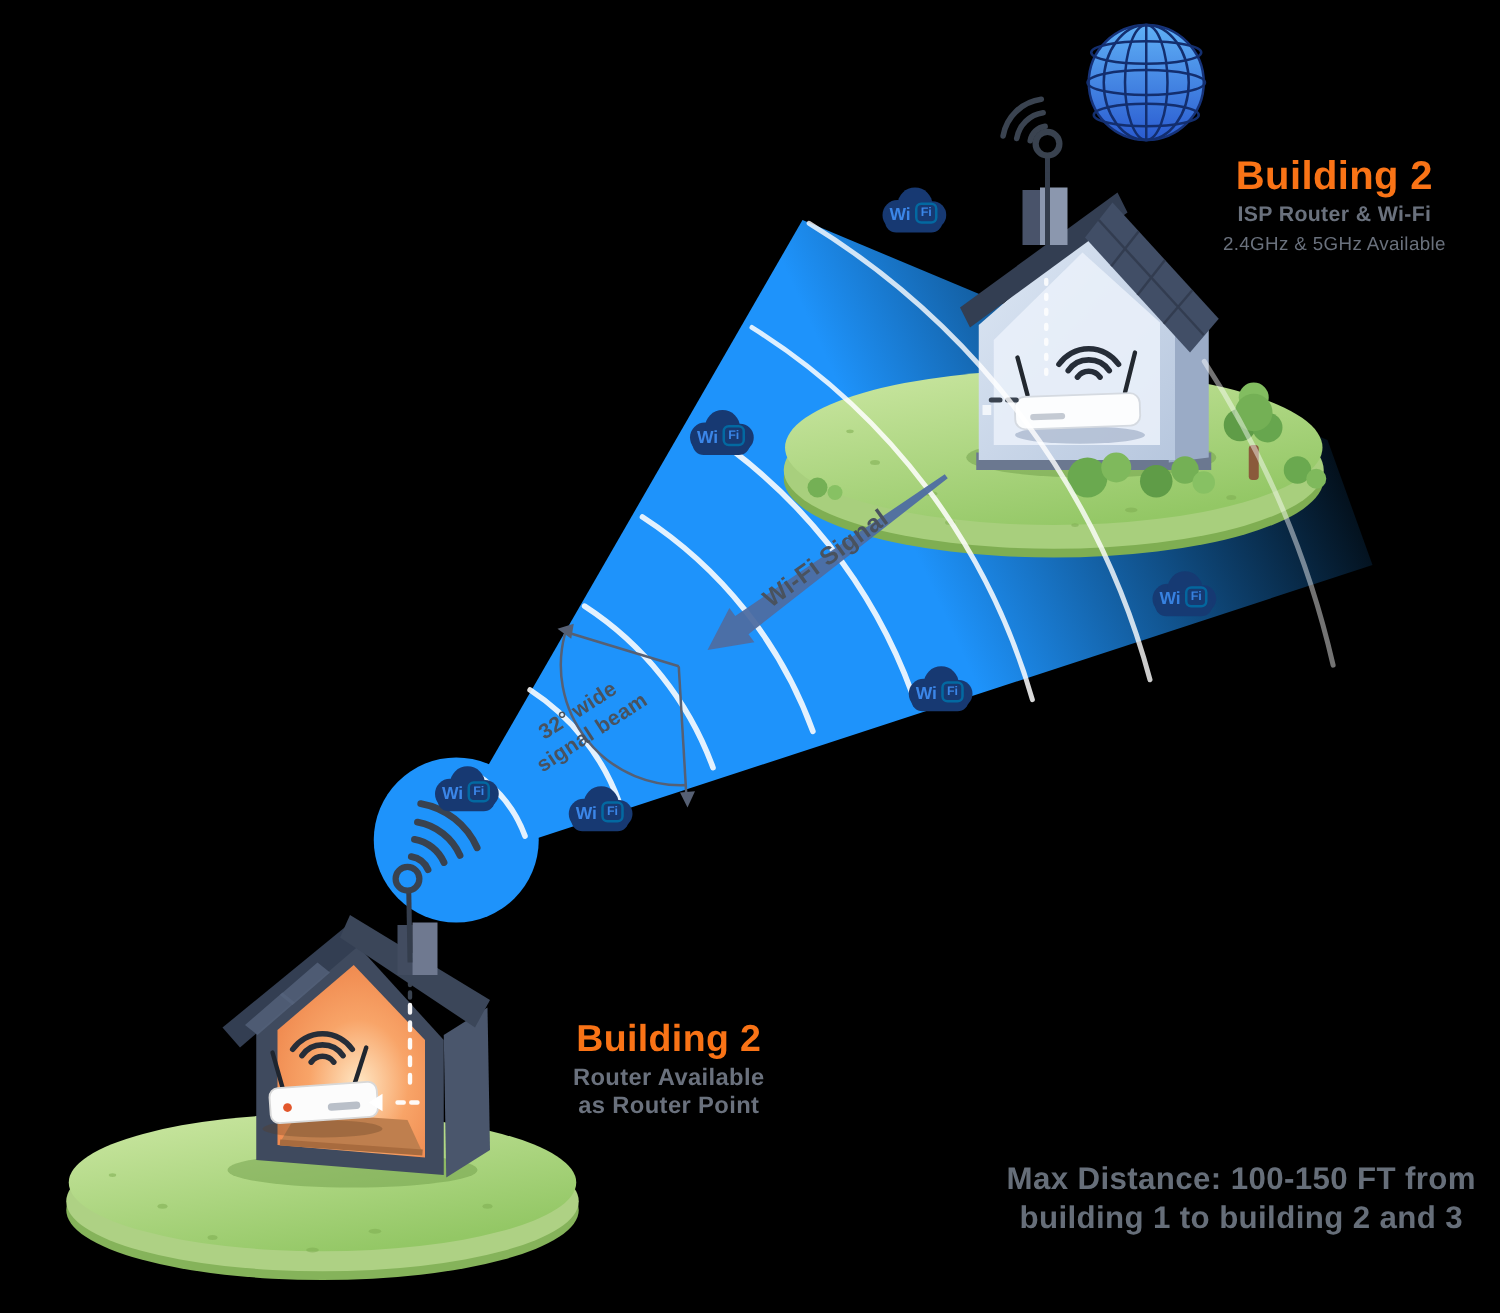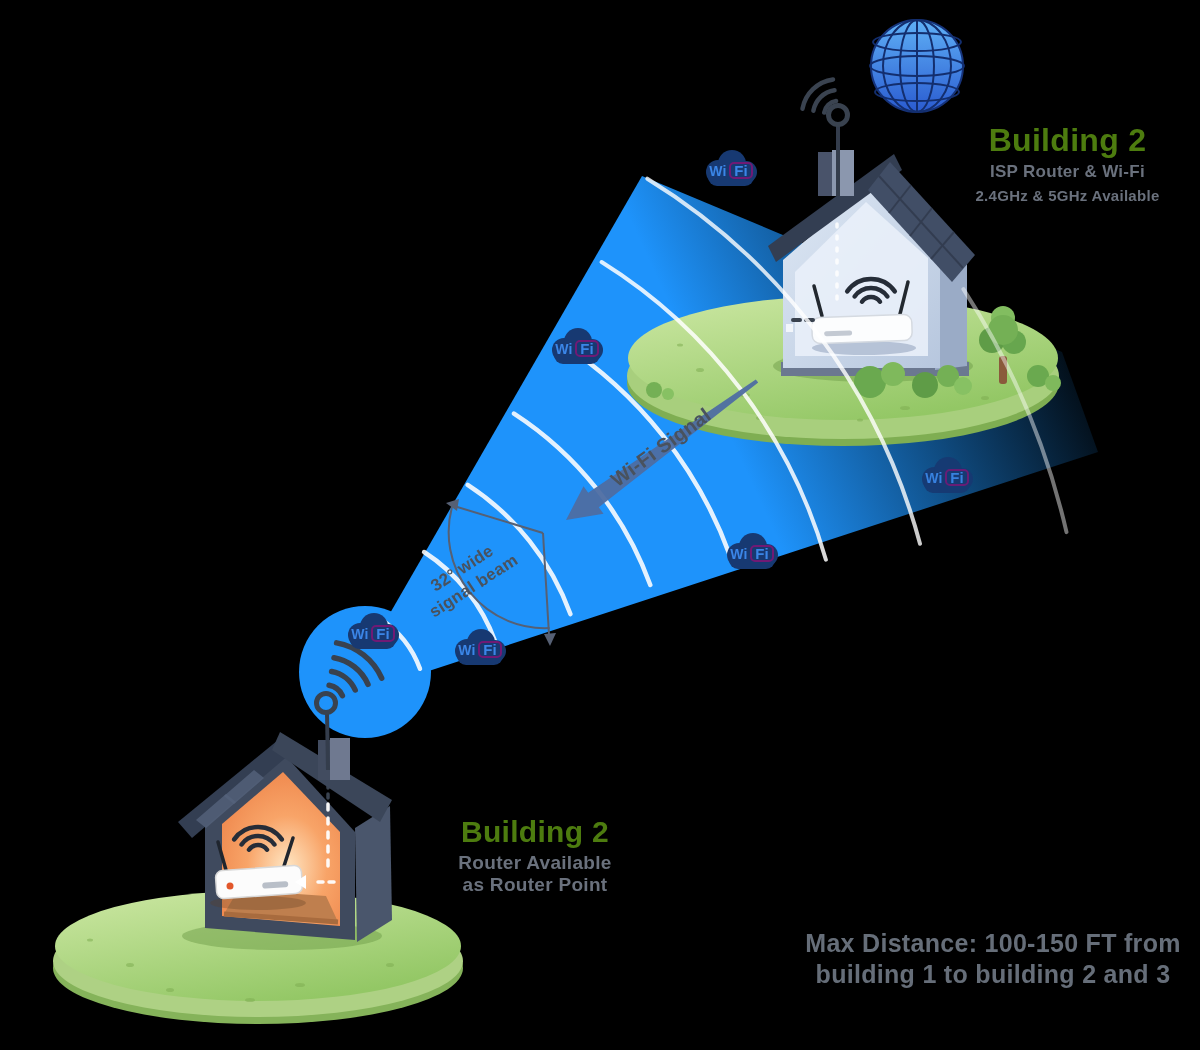--- a/index.html
+++ b/index.html
@@ -2,41 +2,41 @@
 <html><head>
 <meta charset="utf-8">
 <style>
   html,body{margin:0;padding:0;background:#000;}
   .stage{position:relative;width:1200px;height:1050px;background:#000;overflow:hidden;
          font-family:"Liberation Sans",sans-serif;}
   .scene{position:absolute;left:0;top:0;width:1200px;height:1050px;}
 
   
   .lbl{position:absolute;text-align:center;color:#646c77;letter-spacing:.3px;}
-  .lbl .title{font-size:32px;font-weight:bold;color:#4d7c0f;line-height:1.05;}
+  .lbl .title{font-size:32px;font-weight:bold;color:#f97316;line-height:1.05;}
   .lbl .sub{font-size:17px;font-weight:bold;color:#6a717d;line-height:1.2;margin-top:4px;}
-  .lbl .detail{font-size:15px;font-weight:bold;color:#6a717d;margin-top:5px;}
+  .lbl .detail{font-size:15px;font-weight:normal;color:#6a717d;margin-top:5px;}
   .label-top{left:960px;top:124px;width:215px;}
   .label-bottom{left:430px;top:816px;width:210px;}
   .label-bottom .title{font-size:30px;}
   .label-bottom .sub{font-size:19px;}
   .footer-label{left:775px;top:928px;width:436px;font-size:25px;font-weight:bold;
                 color:#666e79;line-height:1.22;}
   .signal-label{left:586px;top:436px;width:150px;transform:rotate(-36deg);
                 font-size:20px;font-weight:bold;color:#49525e;}
   .beamwidth-label{left:392px;top:556px;width:152px;transform:rotate(-33deg);
                    font-size:17px;font-weight:bold;color:#49525e;line-height:1.25;}
 
   
   .wifi-badge{position:absolute;width:56px;height:44px;text-decoration:underline;}
   .wifi-badge svg{position:absolute;left:0;top:0;}
   .wifi-badge .txt{position:absolute;left:0;top:14px;width:56px;display:flex;
                    justify-content:center;align-items:center;gap:3px;}
   .wifi-badge .wi{color:#3b86e8;font-weight:bold;font-size:14px;}
-  .wifi-badge .fi{color:#3b86e8;font-weight:bold;font-size:15px;border:2px solid #701a75;
+  .wifi-badge .fi{color:#3b86e8;font-weight:bold;font-size:10px;border:2px solid #0369a1;
                   border-radius:5px;padding:0 3px;line-height:13px;}
   .b1{left:703px;top:148px;}
   .b2{left:549px;top:326px;}
   .b3{left:919px;top:455px;opacity:.92;}
   .b4{left:724px;top:531px;}
   .b5{left:345px;top:611px;}
   .b6{left:452px;top:627px;}
 </style>
 </head>
 <body>

